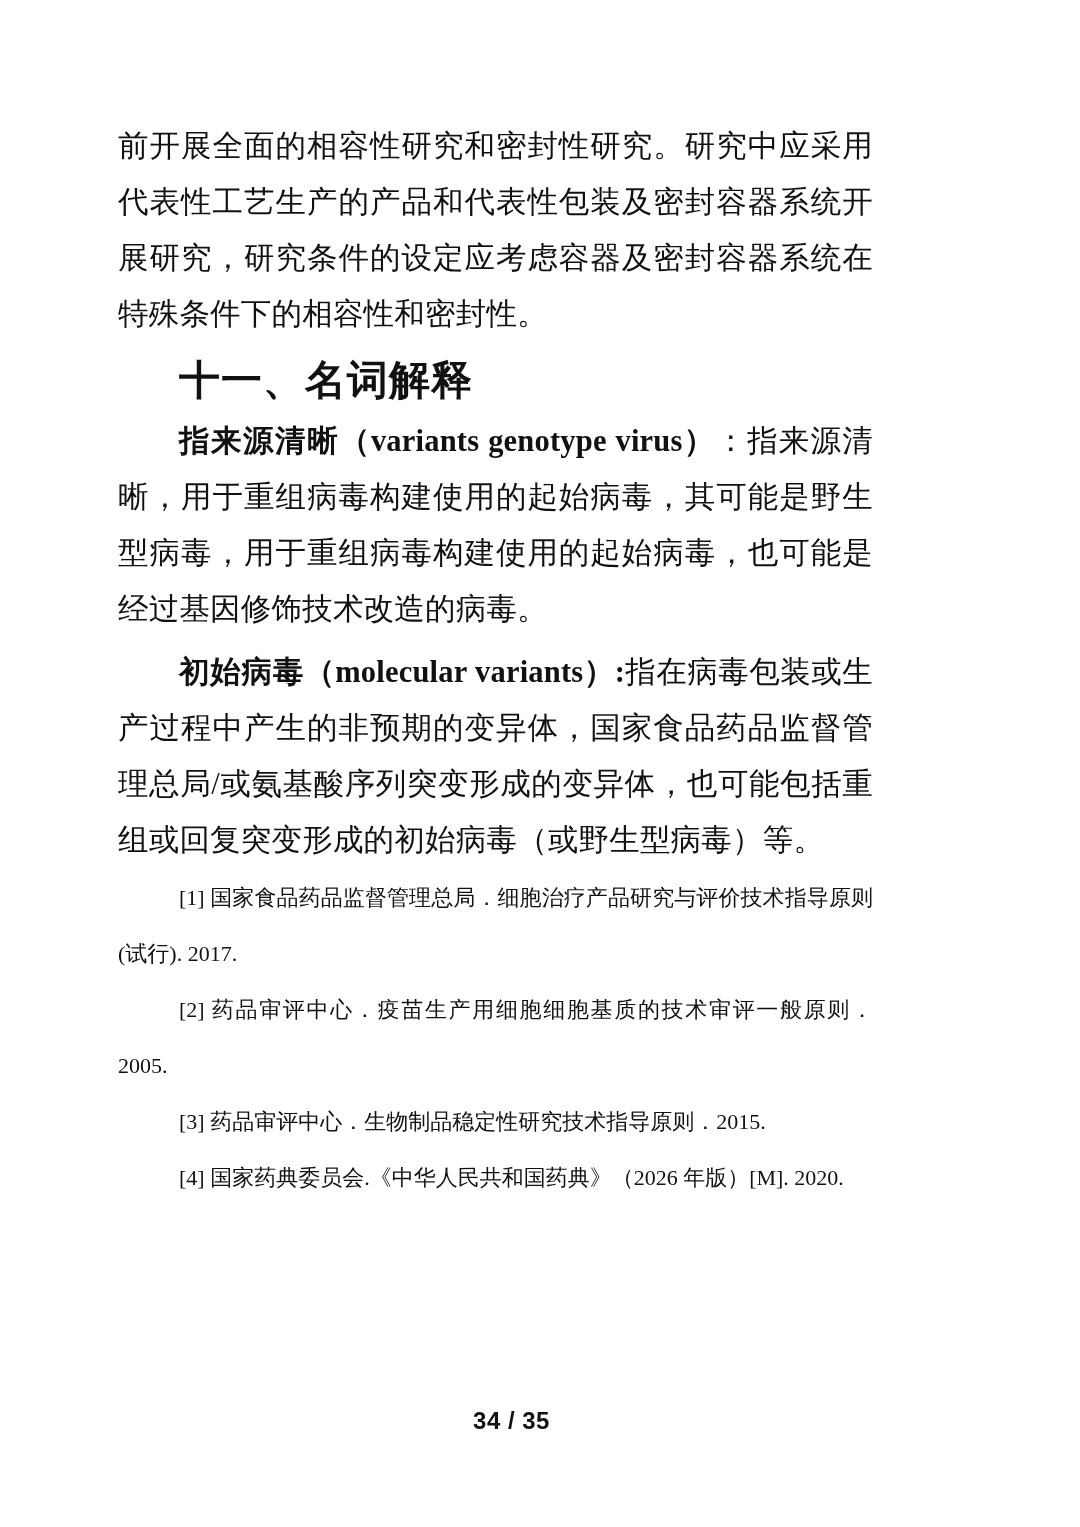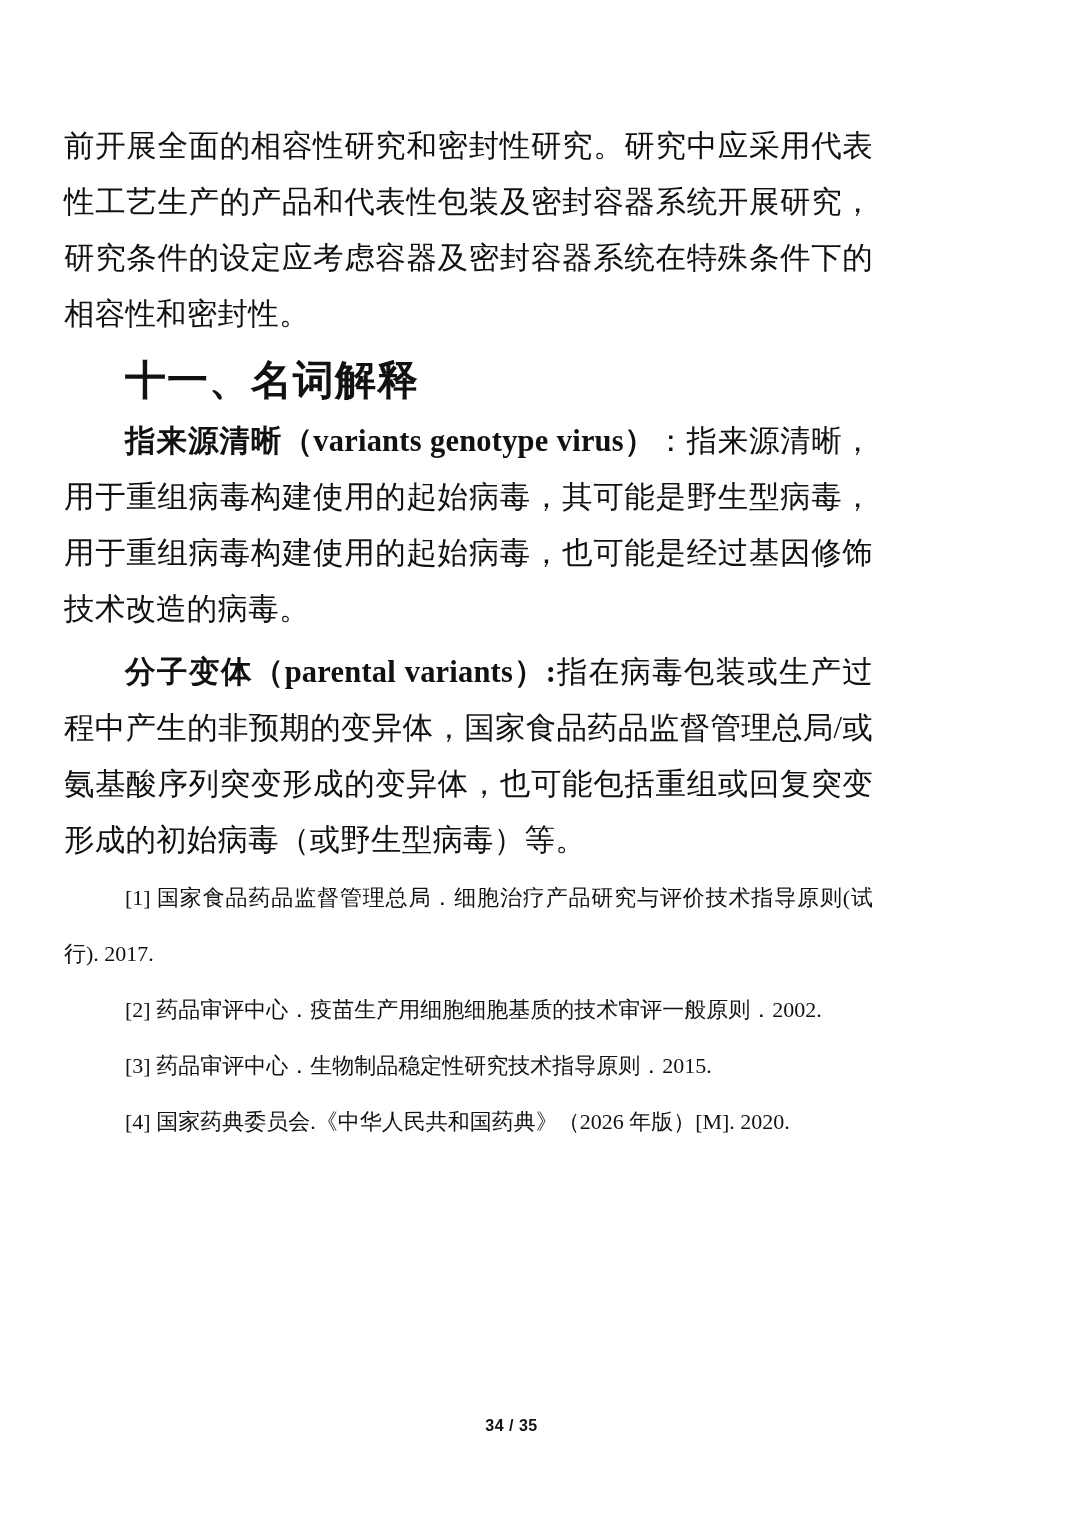--- a/index.html
+++ b/index.html
@@ -14,21 +14,21 @@
     color: #111111;
     position: relative;
     overflow: hidden;
   }
   .page {
     position: absolute;
     left: 0; top: 0;
     width: 1023px;
     height: 1527px;
     box-sizing: border-box;
-    padding: 118px 150px 0 64px;
+    padding: 118px 150px 0 118px;
   }
   .para {
     font-size: 30.5px;
     line-height: 56px;
     text-align: justify;
     text-justify: inter-ideograph;
     margin: 0 0 2px 0;
     letter-spacing: 0.2px;
   }
   .indent {
@@ -59,41 +59,41 @@
     text-justify: inter-ideograph;
     margin: 0;
     text-indent: 61px;
   }
   .footer {
     position: absolute;
     left: 0;
     right: 0;
     bottom: 92px;
     text-align: center;
-    font-size: 16px;
+    font-size: 24px;
     font-weight: bold;
     font-family: "Liberation Sans", "DejaVu Sans", sans-serif;
     letter-spacing: 0.5px;
     color: #111111;
   }
   .sp-before { margin-top: 6px; }
 </style>
 </head>
 <body>
 
 <div class="page">
 
   <p class="para">前开展全面的相容性研究和密封性研究。研究中应采用代表性工艺生产的产品和代表性包装及密封容器系统开展研究，研究条件的设定应考虑容器及密封容器系统在特殊条件下的相容性和密封性。</p>
 
   <h2 class="heading">十一、名词解释</h2>
 
   <p class="para indent"><span class="term">指来源清晰</span><span class="term-en">（variants genotype virus）</span><span>：</span><span>指来源清晰，用于重组病毒构建使用的起始病毒，其可能是野生型病毒，用于重组病毒构建使用的起始病毒，也可能是经过基因修饰技术改造的病毒。</span></p>
 
-  <p class="para indent sp-before"><span class="term">分子变体</span><span class="term-en">（parental variants）</span><span class="term-en">:</span><span>指在病毒包装或生产过程中产生的非预期的变异体，国家食品药品监督管理总局/或氨基酸序列突变形成的变异体，也可能包括重组或回复突变形成的初始病毒（或野生型病毒）等。</span></p>
+  <p class="para indent sp-before"><span class="term">初始病毒</span><span class="term-en">（molecular variants）</span><span class="term-en">:</span><span>指在病毒包装或生产过程中产生的非预期的变异体，国家食品药品监督管理总局/或氨基酸序列突变形成的变异体，也可能包括重组或回复突变形成的初始病毒（或野生型病毒）等。</span></p>
 
 
   <p class="ref">[1] 国家食品药品监督管理总局．细胞治疗产品研究与评价技术指导原则(试行). 2017.</p>
-  <p class="ref">[2] 药品审评中心．疫苗生产用细胞细胞基质的技术审评一般原则．2002.</p>
+  <p class="ref">[2] 药品审评中心．疫苗生产用细胞细胞基质的技术审评一般原则．2005.</p>
   <p class="ref">[3] 药品审评中心．生物制品稳定性研究技术指导原则．2015.</p>
   <p class="ref">[4] 国家药典委员会.《中华人民共和国药典》（2026 年版）[M]. 2020.</p>
 
   <div class="footer">34 / 35</div>
 </div>
 
 </body></html>

